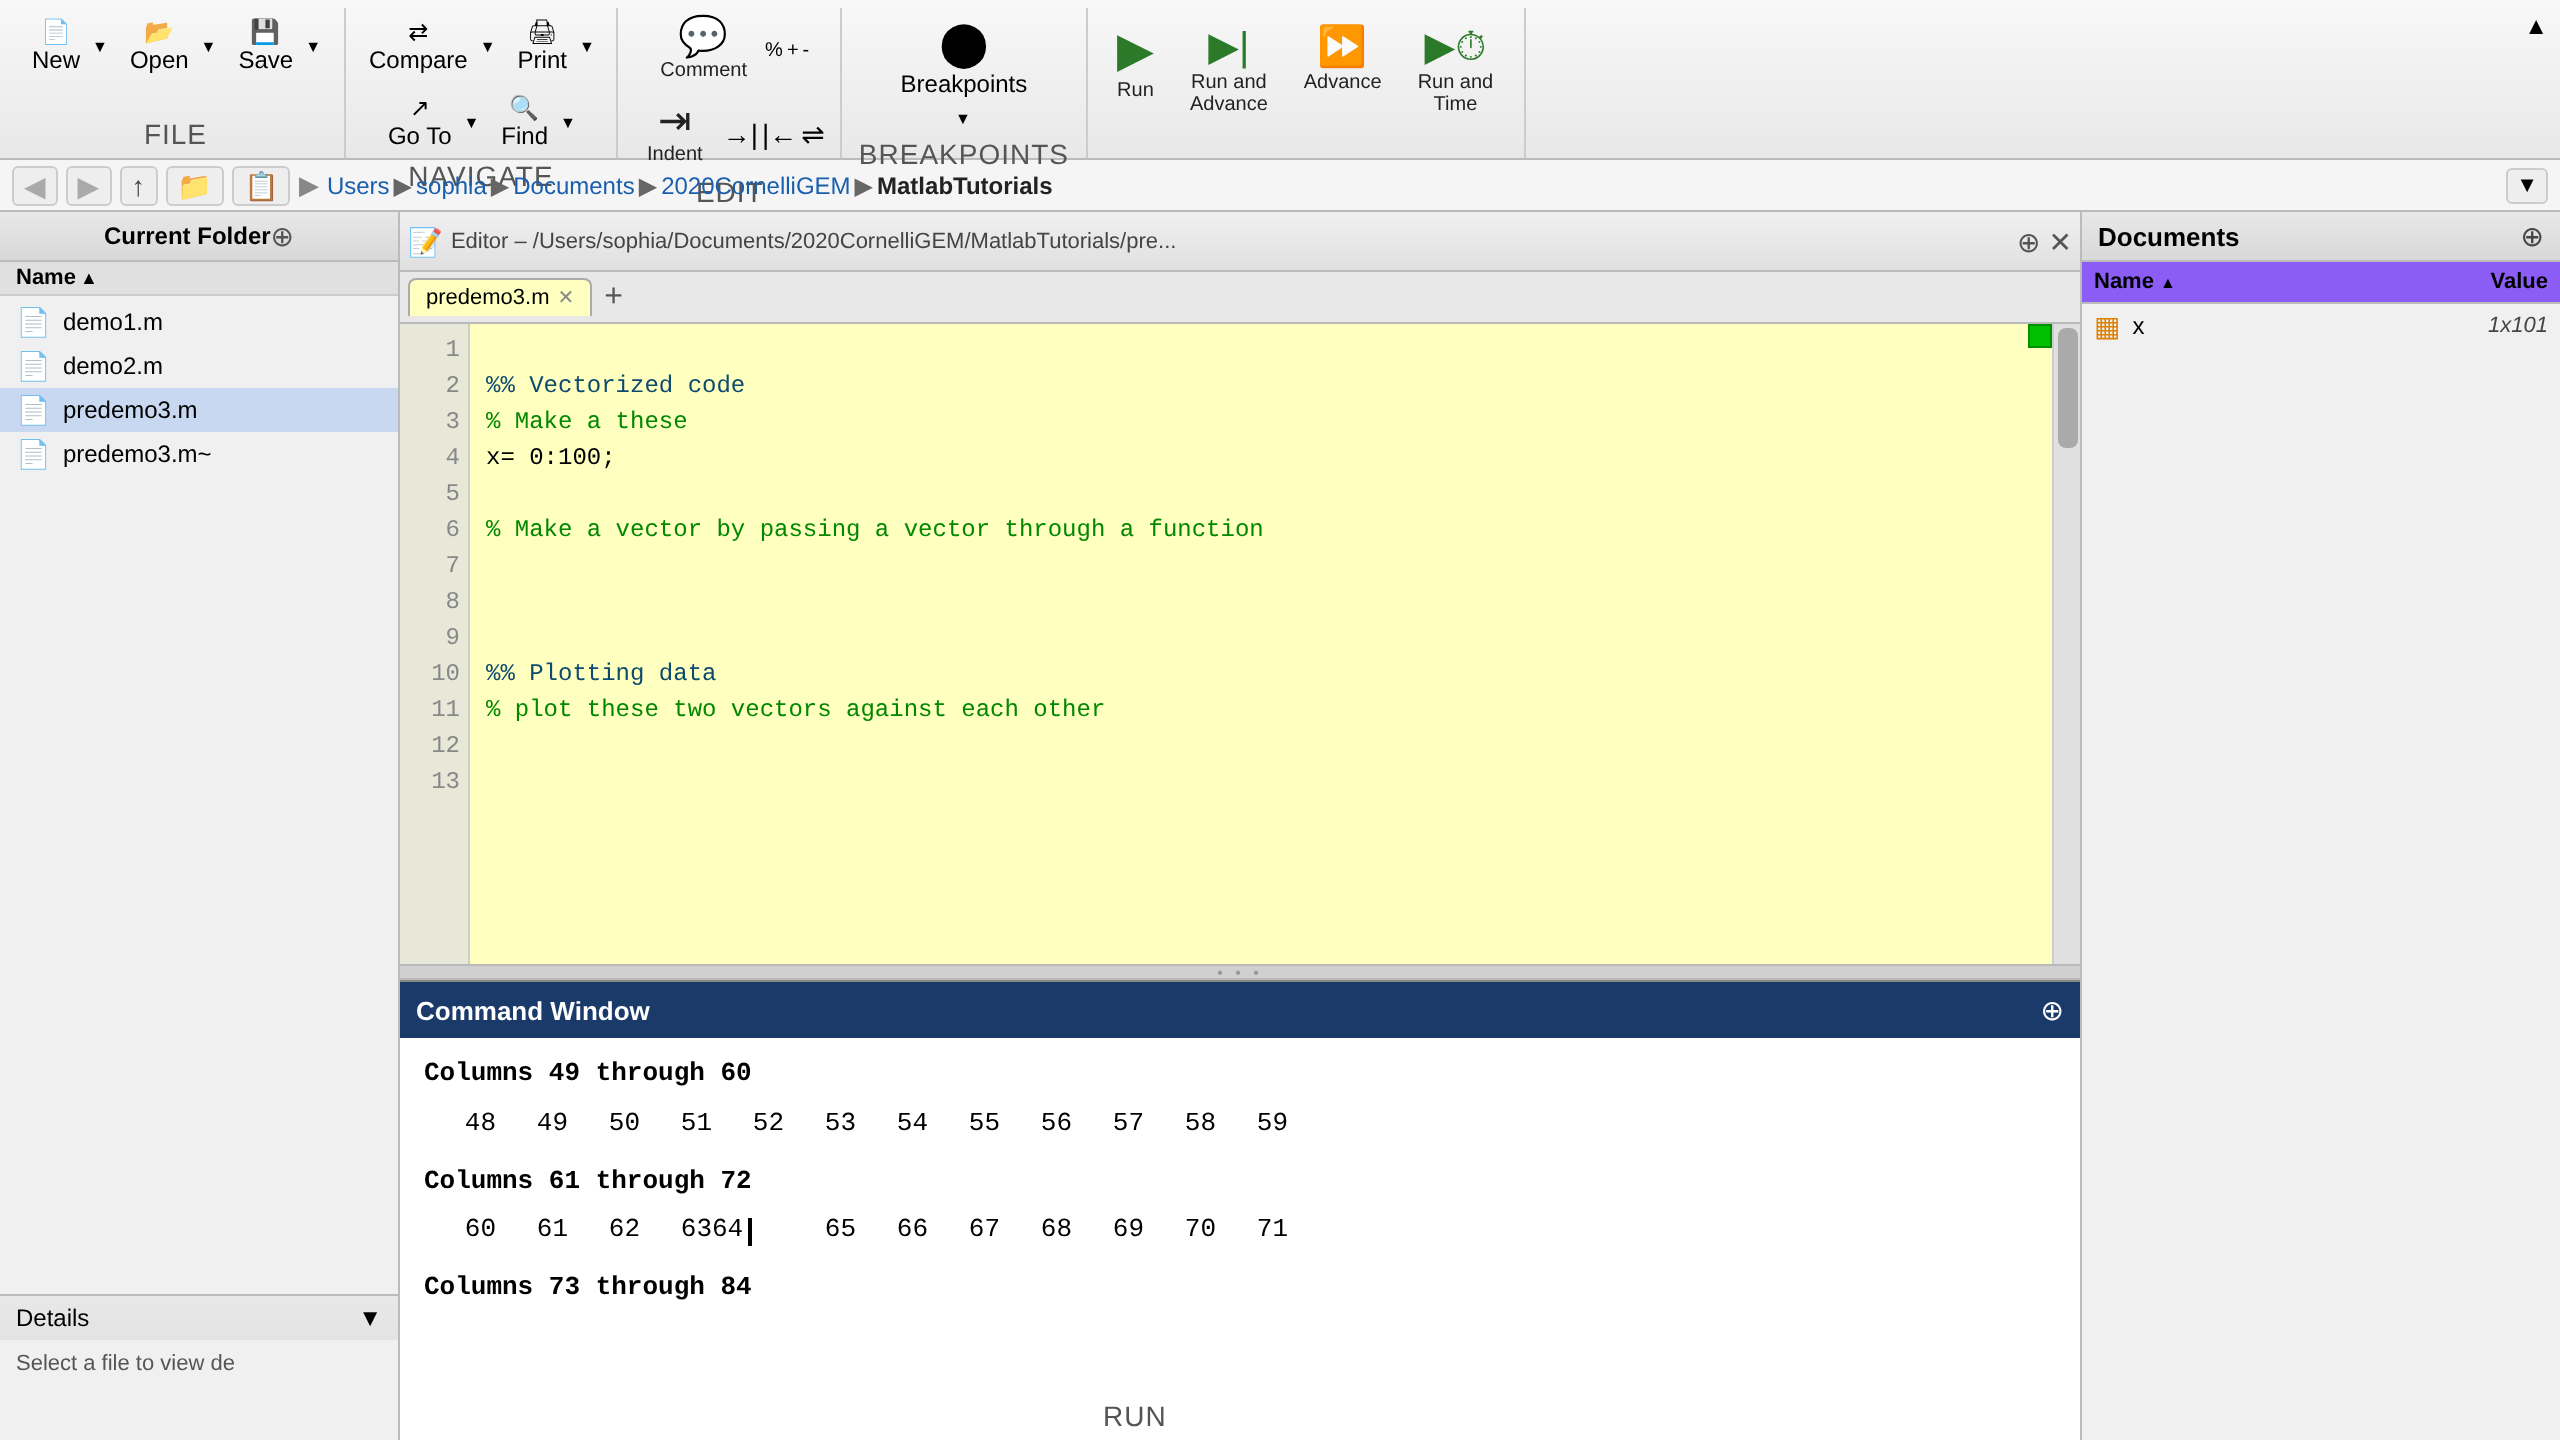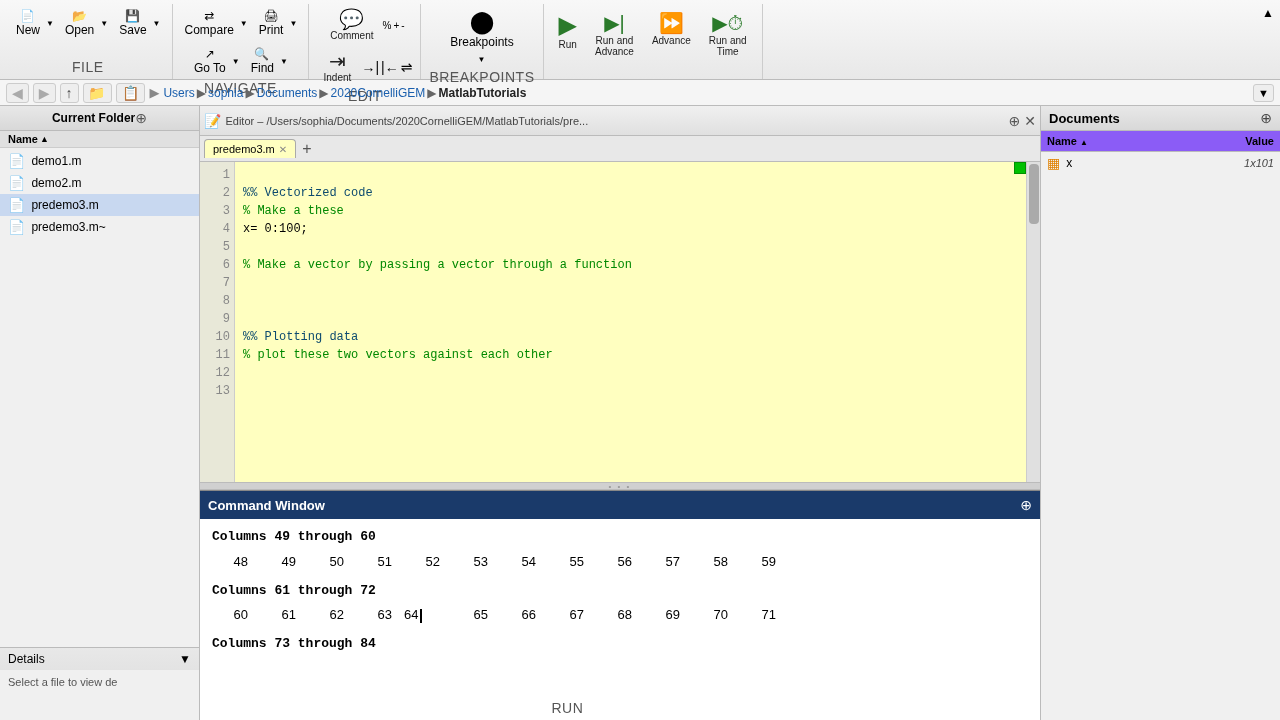--- a/index.html
+++ b/index.html
@@ -345,23 +345,23 @@
       padding: 8px 12px;
       font-family: 'Courier New', monospace;
       font-size: 13px;
       color: #000;
       overflow-y: auto;
       line-height: 1.6;
     }
     .cmd-section-label { color: #000; margin-bottom: 2px; font-weight: bold; }
     .cmd-numbers {
       display: flex;
-      gap: 12px;
+      gap: 0;
       margin: 4px 0 8px 0;
-      font-family: Liberation Sans, sans-serif;
+      font-family: Liberation Mono, monospace;
     }
     .cmd-num { min-width: 36px; text-align: right; }
     .text-cursor { display: inline-block; width: 2px; height: 14px; background: #000; vertical-align: middle; margin-left: 2px; animation: blink 1s step-end infinite; }
     @keyframes blink { 0%,100%{opacity:1} 50%{opacity:0} }
 
     
     #right-panel {
       width: 240px;
       background: #f0f0f0;
       border-left: 1px solid #bbb;

